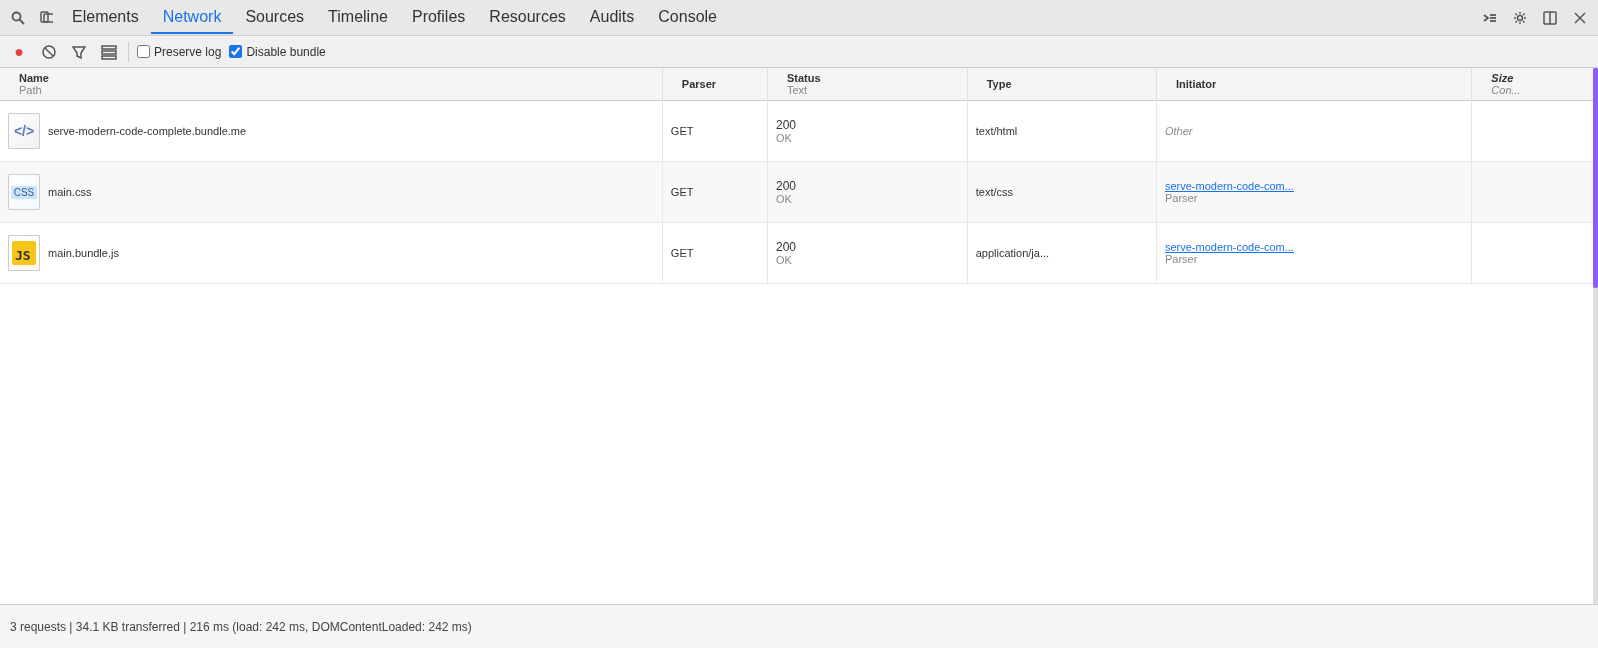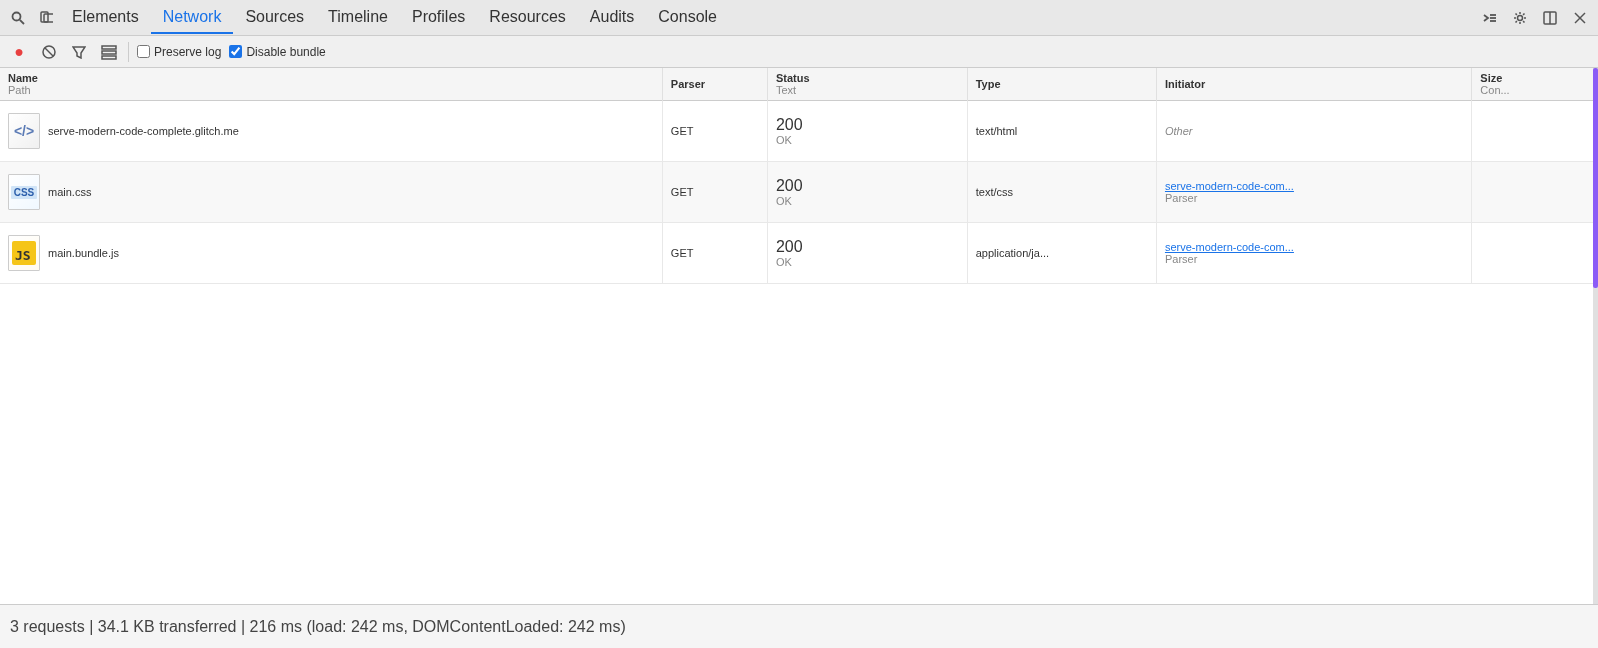--- a/index.html
+++ b/index.html
@@ -121,32 +121,32 @@
     col.col-type { width: 180px; }
     col.col-initiator { width: 300px; }
     col.col-size { width: 120px; }
 
     thead tr {
       background: #f5f5f5;
       border-bottom: 1px solid #ccc;
     }
     thead th {
       text-align: left;
-      padding: 4px 8px;
+      padding: 4px 19px;
       font-weight: normal;
       font-size: 11px;
       color: #333;
       border-right: 1px solid #e0e0e0;
       position: relative;
       user-select: none;
       cursor: pointer;
       white-space: nowrap;
       overflow: hidden;
     }
-    thead th:last-child { border-right: none; }
+    thead th:last-child { border-right: none; font-style: italic; }
     .th-main { font-weight: 600; font-size: 11px; color: #333; display: block; }
     .th-sub { font-size: 11px; color: #888; display: block; }
 
     tbody tr {
       border-bottom: 1px solid #e8e8e8;
       background: white;
     }
     tbody tr:nth-child(even) { background: #f8f8f8; }
 
     td {
@@ -193,48 +193,48 @@
 
     
     .html-arrow {
       color: #5a7ab5;
       font-size: 14px;
     }
     
     .css-text {
       color: #2c5fac;
       font-size: 10px;
-      font-weight: bold;
+      font-weight: normal;
       background: #d0e4f7;
       padding: 1px 3px;
       border-radius: 1px;
     }
 
     .td-name-text { font-size: 11px; color: #333; }
 
-    .status-main { font-size: 16px; color: #333; }
+    .status-main { font-size: 12px; color: #333; }
     .status-sub { font-size: 11px; color: #888; margin-top: 24px; }
 
     .initiator-link {
       color: #1a73e8;
       text-decoration: underline;
       font-size: 11px;
       cursor: pointer;
     }
     .initiator-sub { color: #888; font-size: 11px; text-align: center; }
 
     
     .status-bar {
       height: 44px;
       background: #f5f5f5;
       border-top: 1px solid #ccc;
       display: flex;
       align-items: center;
       padding: 16px 10px;
-      font-size: 16px;
+      font-size: 12px;
       color: #444;
       flex-shrink: 0;
     }
   </style>
 </head>
 <body>
 
 <div class="top-nav">
   <button class="nav-icon-btn">
     <svg width="14" height="14" viewBox="0 0 14 14" fill="none" stroke="#555" stroke-width="1.8">
@@ -373,21 +373,21 @@
       </tr>
     </thead>
     <tbody>
 
       <tr>
         <td>
           <div class="td-name-cell">
             <div class="file-icon html-icon">
               <span class="html-arrow">&lt;/&gt;</span>
             </div>
-            <span class="td-name-text">serve-modern-code-complete.glitch.me</span>
+            <span class="td-name-text">serve-modern-code-complete.bundle.me</span>
           </div>
         </td>
         <td>
           <span>GET</span>
         </td>
         <td>
           <span class="status-main">200</span><br>
           <span class="status-sub">OK</span>
         </td>
         <td>

